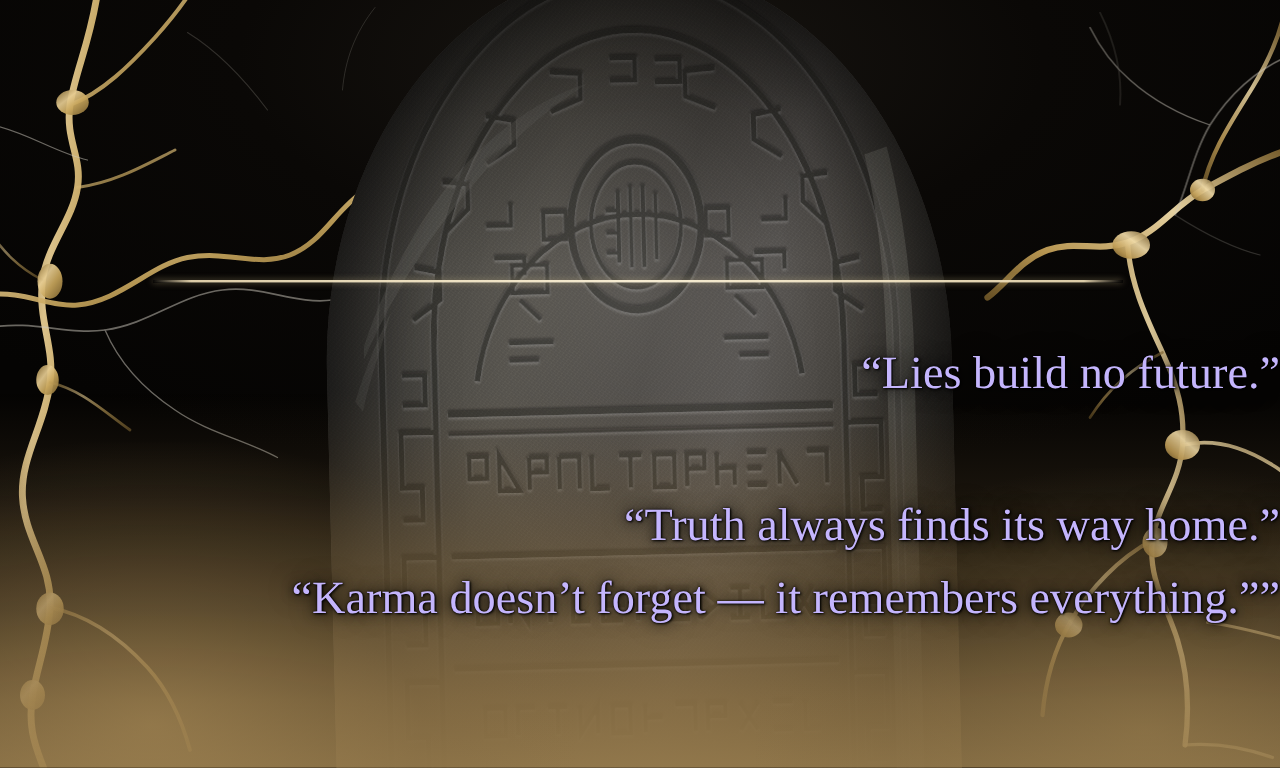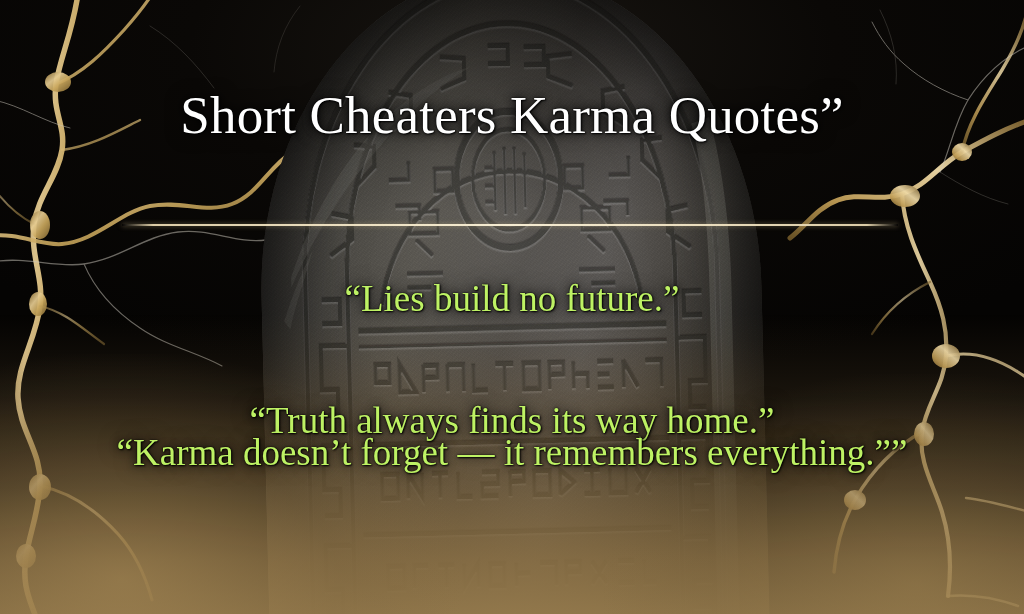--- a/index.html
+++ b/index.html
@@ -153,31 +153,32 @@
         rgba(232,215,176,0.95) 4%,
         rgba(246,236,210,1) 50%,
         rgba(232,215,176,0.95) 96%,
         rgba(214,191,140,0.0) 100%);
     box-shadow: 0 0 5px rgba(226,203,150,0.5);
   }
 
   .quote {
     position: absolute;
     left: 0; right: 0;
-    color: #bef264;
+    color: #c4b5fd;
     white-space: nowrap;
     text-shadow:
       0 0 2px rgba(0,0,0,0.95),
       0 0 9px rgba(0,0,0,0.85),
       0 0 20px rgba(0,0,0,0.7),
       1px 1px 2px rgba(0,0,0,0.9);
+    text-align: right;
   }
   .quote-1 { top: 277px; font-size: 37px; }
   .quote-2 { top: 367px; font-size: 37px; margin-top: 32px; }
-  .quote-3 { top: 431px; font-size: 37px; }
+  .quote-3 { top: 457px; font-size: 37px; }
 </style>
 </head>
 <body>
 
 <div class="canvas">
 
   <div class="bg-marble"></div>
 
   <div class="veins">
     <svg viewBox="0 0 1024 614" xmlns="http://www.w3.org/2000/svg" aria-hidden="true">
@@ -412,21 +413,20 @@
       <div class="stele-topfade"></div>
     </div>
   </div>
 
   <div class="bg-glow-bottom"></div>
   <div class="bg-glow-bottomleft"></div>
   <div class="bg-glow-bottomright"></div>
 
   <div class="content">
 
-    <div class="title">Short Cheaters Karma Quotes”</div>
 
     <div class="divider"></div>
 
     <div class="quote quote-1">“Lies build no future.”</div>
 
     <div class="quote quote-2">“Truth always finds its way home.”</div>
 
     <div class="quote quote-3">“Karma doesn’t forget — it remembers everything.””</div>
 
   </div>

